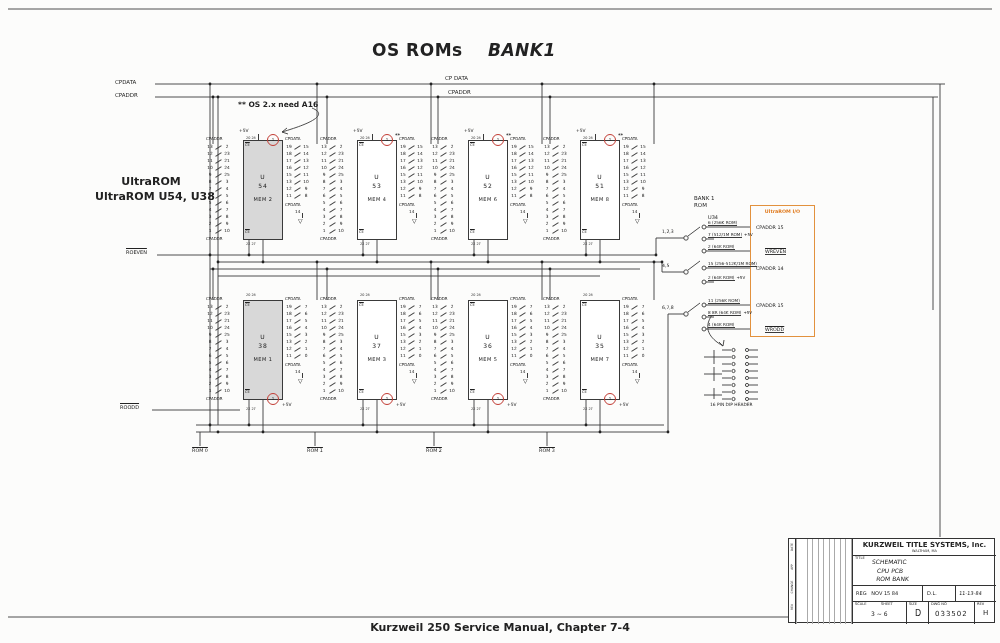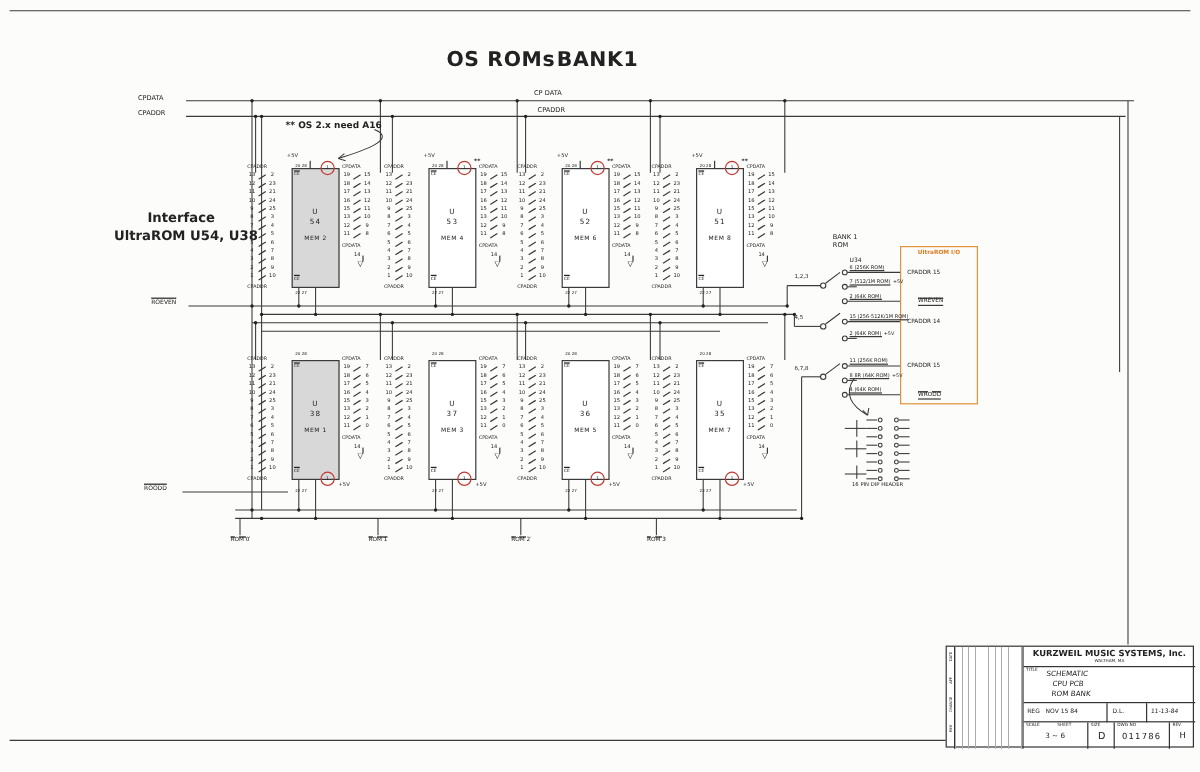--- a/index.html
+++ b/index.html
@@ -213,32 +213,33 @@
         <circle cx="218" cy="97" r="1.4"></circle>
         <circle cx="656" cy="255" r="1.4"></circle>
         <circle cx="662" cy="262" r="1.4"></circle>
         <circle cx="668" cy="432" r="1.4"></circle>
         <circle cx="210" cy="425" r="1.4"></circle>
         <circle cx="218" cy="432" r="1.4"></circle>
       </g>
   </svg>
 
   <div class="lbl big-title" style="left:372px;top:40px;">OS ROMs</div>
-  <div class="lbl big-title" style="left:464px;top:40px;">BANK1</div>
+  <div class="lbl big-title" style="left:488px;top:40px;font-style:italic;">BANK1</div>
+  <div class="lbl caption" style="top:621px;">Kurzweil 250 Service Manual, Chapter 7-4</div>
 
   <div class="lbl" style="left:445px;top:75px;font-size:5.5px;">CP DATA</div>
   <div class="lbl" style="left:448px;top:89px;font-size:5.5px;">CPADDR</div>
   <div class="lbl" style="left:115px;top:79px;font-size:5.5px;">CPDATA</div>
   <div class="lbl" style="left:115px;top:92px;font-size:5.5px;">CPADDR</div>
   <div class="lbl ov" style="left:126px;top:249px;font-size:5px;">ROEVEN</div>
   <div class="lbl ov" style="left:120px;top:404px;font-size:5px;">ROODD</div>
 
   <div class="lbl note" style="left:238px;top:100px;">** OS 2.x need A16</div>
   <div class="lbl" style="left:95px;top:175px;width:112px;text-align:center;font-weight:bold;font-size:11px;line-height:1.35;">
-    <div>Interface</div>
+    <div>UltraROM</div>
     <div>UltraROM U54, U38</div>
   </div>
 
   <div class="lbl" style="left:694px;top:195px;font-size:5.5px;">BANK 1</div>
   <div class="lbl" style="left:694px;top:202px;font-size:5.5px;">ROM</div>
   <div class="lbl" style="left:708px;top:214px;font-size:5px;">U34</div>
   <div class="lbl" style="left:710px;top:402px;font-size:4.4px;">16 PIN DIP HEADER</div>
 
   <div class="obox" style="left:750px;top:205px;width:63px;height:130px;">
     <div style="position:absolute;left:0;right:0;top:3px;text-align:center;font-size:4.8px;font-weight:bold;color:#E07B1F;">UltraROM I/O</div>
@@ -1322,21 +1323,21 @@
 
   <div class="tb" style="left:788px;top:538px;width:207px;height:85px;">
     <div class="cell" id="tb-sidelabels" style="left:0;top:0;width:7px;height:85px;border-right:1px solid #333;">
         <div class="rot" style="position: absolute; left: -5px; top: 6px; width: 16px; text-align: center; font-size: 3px; transform: rotate(-90deg);">DATE</div>
         <div class="rot" style="position: absolute; left: -5px; top: 26px; width: 16px; text-align: center; font-size: 3px; transform: rotate(-90deg);">APP</div>
         <div class="rot" style="position: absolute; left: -5px; top: 46px; width: 16px; text-align: center; font-size: 3px; transform: rotate(-90deg);">CHANGE</div>
         <div class="rot" style="position: absolute; left: -5px; top: 66px; width: 16px; text-align: center; font-size: 3px; transform: rotate(-90deg);">REV</div>
       </div>
     <div class="cell hairlines" style="left:7px;top:0;width:57px;height:85px;border-right:1px solid #333;"></div>
     <div class="cell" style="left:64px;top:0;width:143px;height:17px;border-bottom:1px solid #333;text-align:center;">
-      <div style="font-size:7px;font-weight:bold;margin-top:2px;">KURZWEIL MUSIC SYSTEMS, Inc.</div>
+      <div style="font-size:7px;font-weight:bold;margin-top:2px;">KURZWEIL TITLE SYSTEMS, Inc.</div>
       <div style="font-size:3.5px;">WALTHAM, MA</div>
     </div>
     <div class="cell" style="left:64px;top:17px;width:143px;height:30px;border-bottom:1px solid #333;">
       <span class="micro" style="position:absolute;left:2px;top:1px;">TITLE</span>
       <div style="position:absolute;left:18px;top:2px;font-size:6px;transform:skewX(-6deg);line-height:1.45;">
         <div>SCHEMATIC</div>
         <div style="margin-left:6px;">CPU PCB</div>
         <div style="margin-left:6px;">ROM BANK</div>
       </div>
     </div>
@@ -1357,21 +1358,21 @@
         <span class="micro" style="position:absolute;left:2px;top:1px;">SCALE</span>
         <span class="micro" style="position:absolute;left:28px;top:1px;">SHEET</span>
         <span style="position:absolute;left:18px;top:8px;font-size:6px;">3 ~ 6</span>
       </div>
       <div class="cell" style="left:54px;top:0;width:22px;height:22px;border-right:1px solid #333;text-align:center;">
         <span class="micro" style="position:absolute;left:2px;top:1px;">SIZE</span>
         <span style="position:absolute;left:8px;top:7px;font-size:8px;">D</span>
       </div>
       <div class="cell" style="left:76px;top:0;width:46px;height:22px;border-right:1px solid #333;">
         <span class="micro" style="position:absolute;left:2px;top:1px;">DWG NO</span>
-        <span style="position:absolute;left:6px;top:8px;font-size:7px;letter-spacing:1px;">011786</span>
+        <span style="position:absolute;left:6px;top:8px;font-size:7px;letter-spacing:1px;">033502</span>
       </div>
       <div class="cell" style="left:122px;top:0;width:21px;height:22px;text-align:center;">
         <span class="micro" style="position:absolute;left:2px;top:1px;">REV</span>
         <span style="position:absolute;left:8px;top:7px;font-size:7px;">H</span>
       </div>
     </div>
   </div>
 </div>
 
 </body></html>

